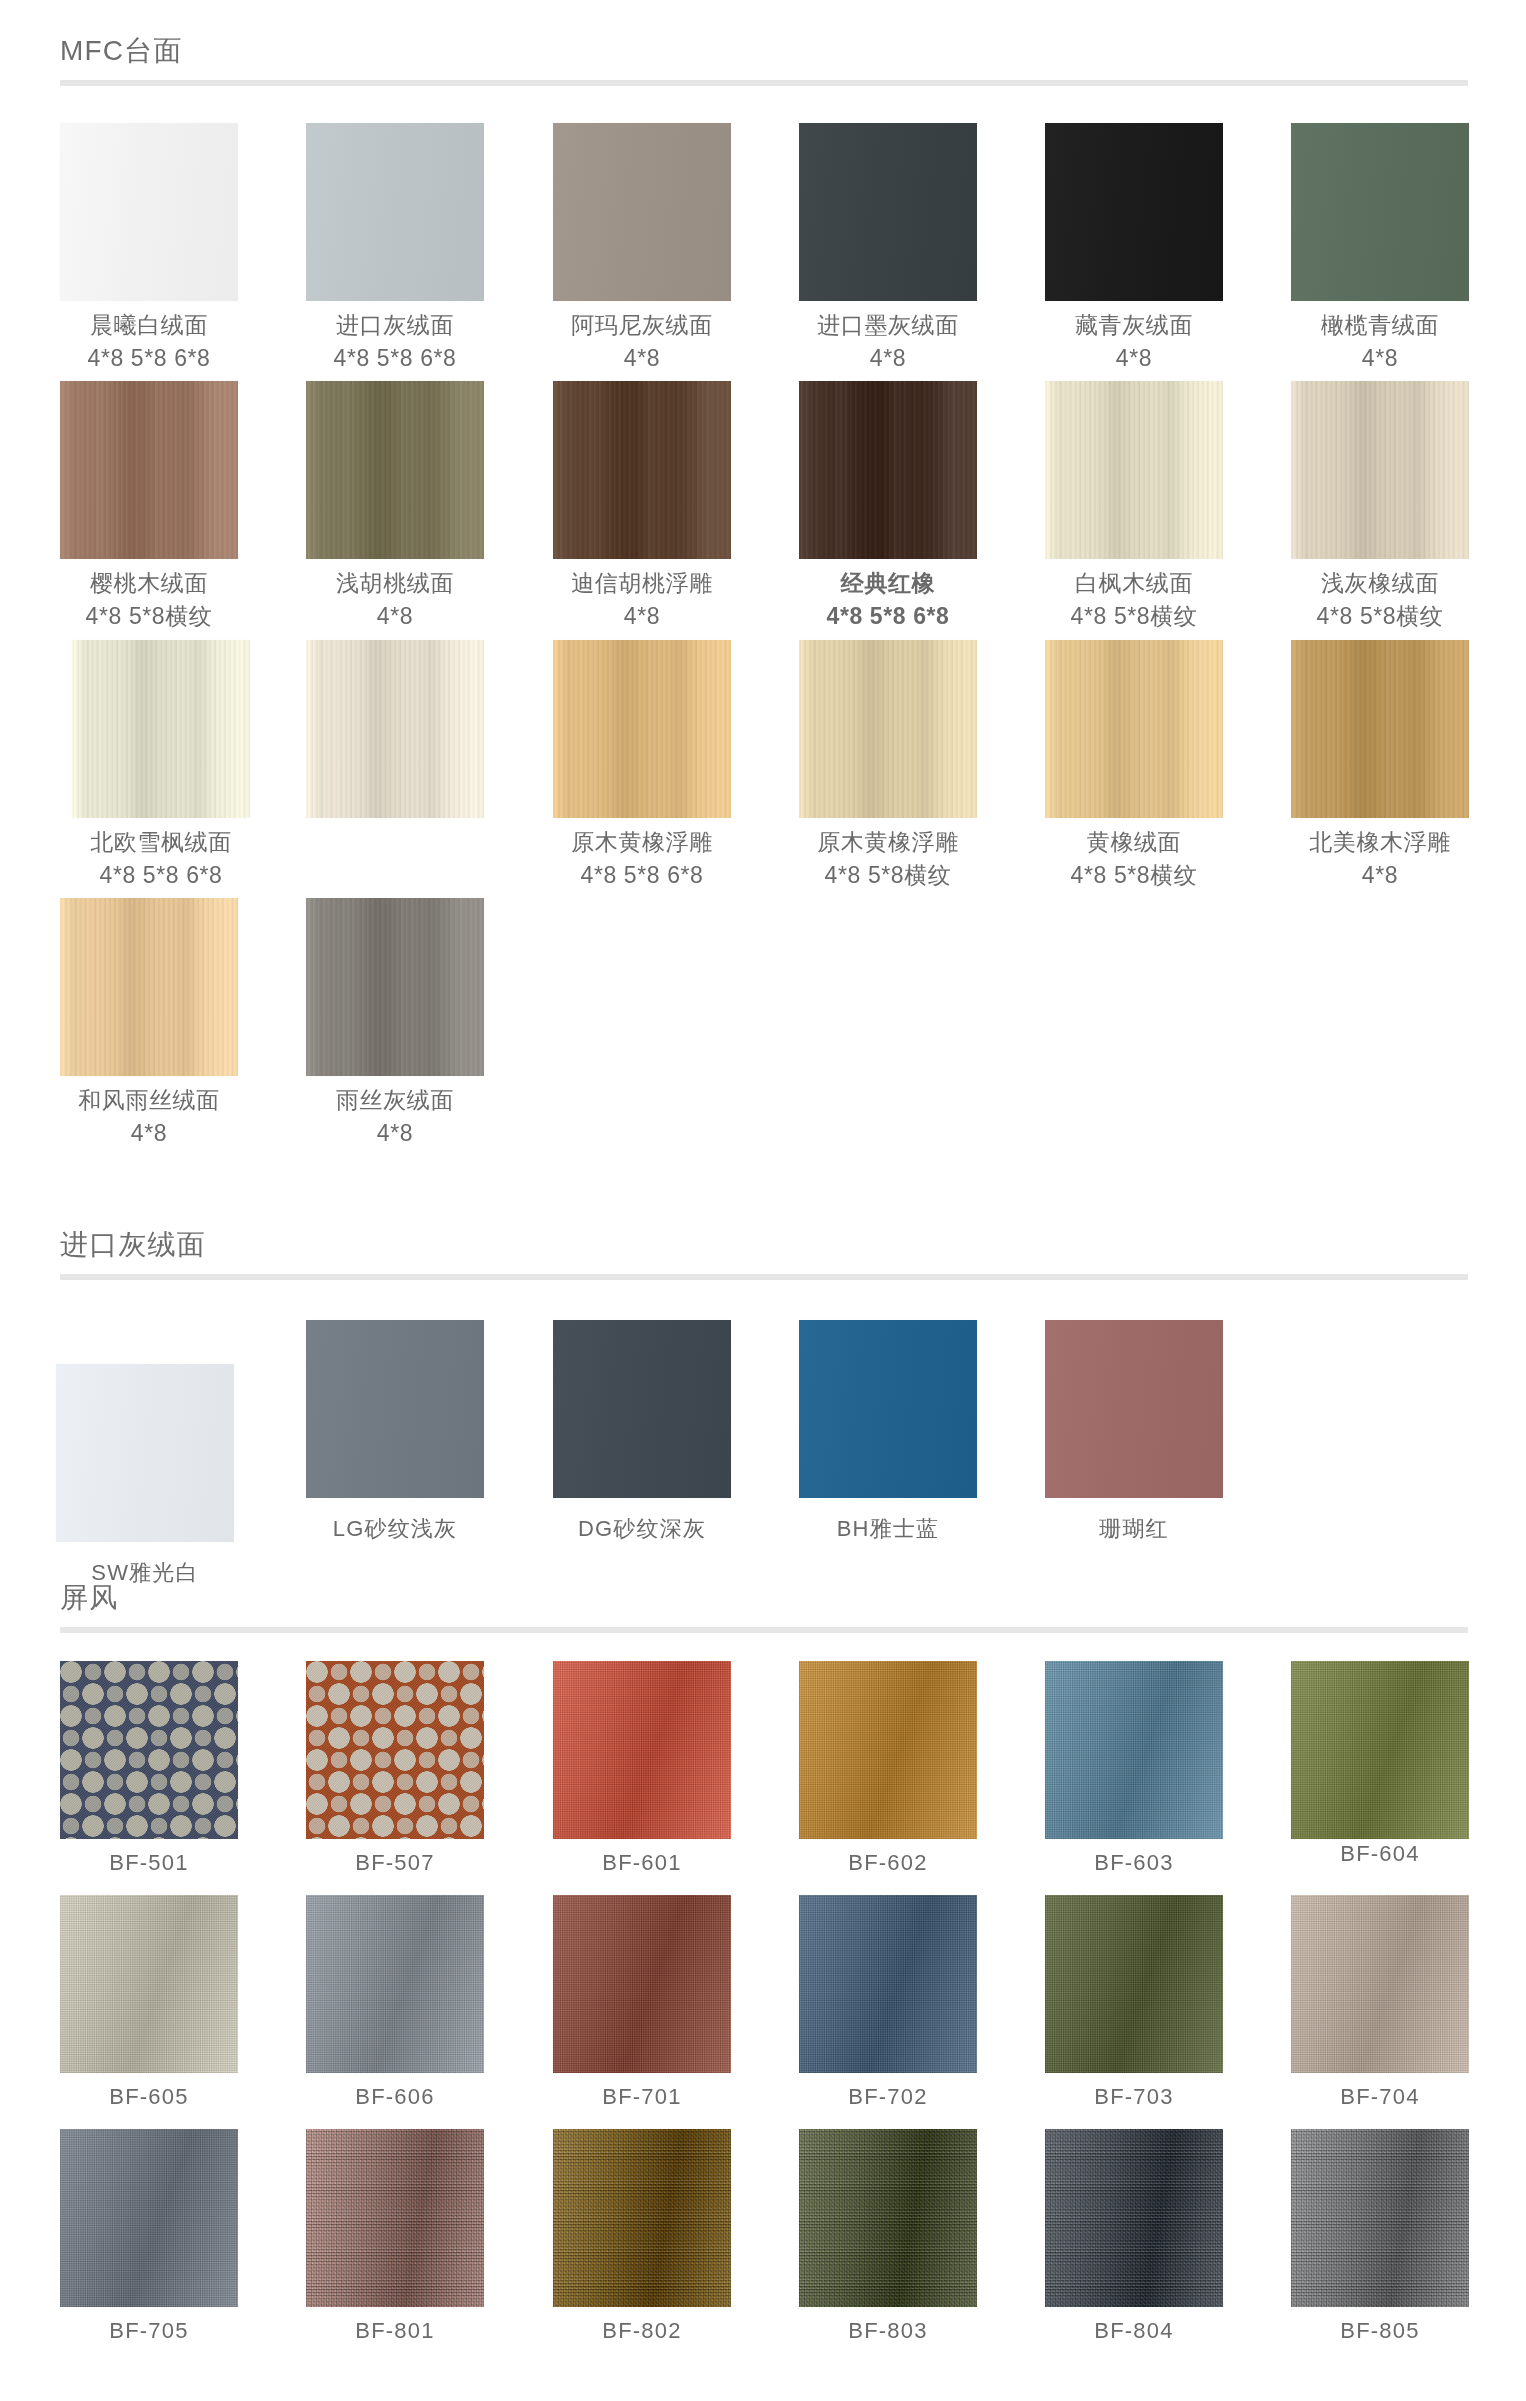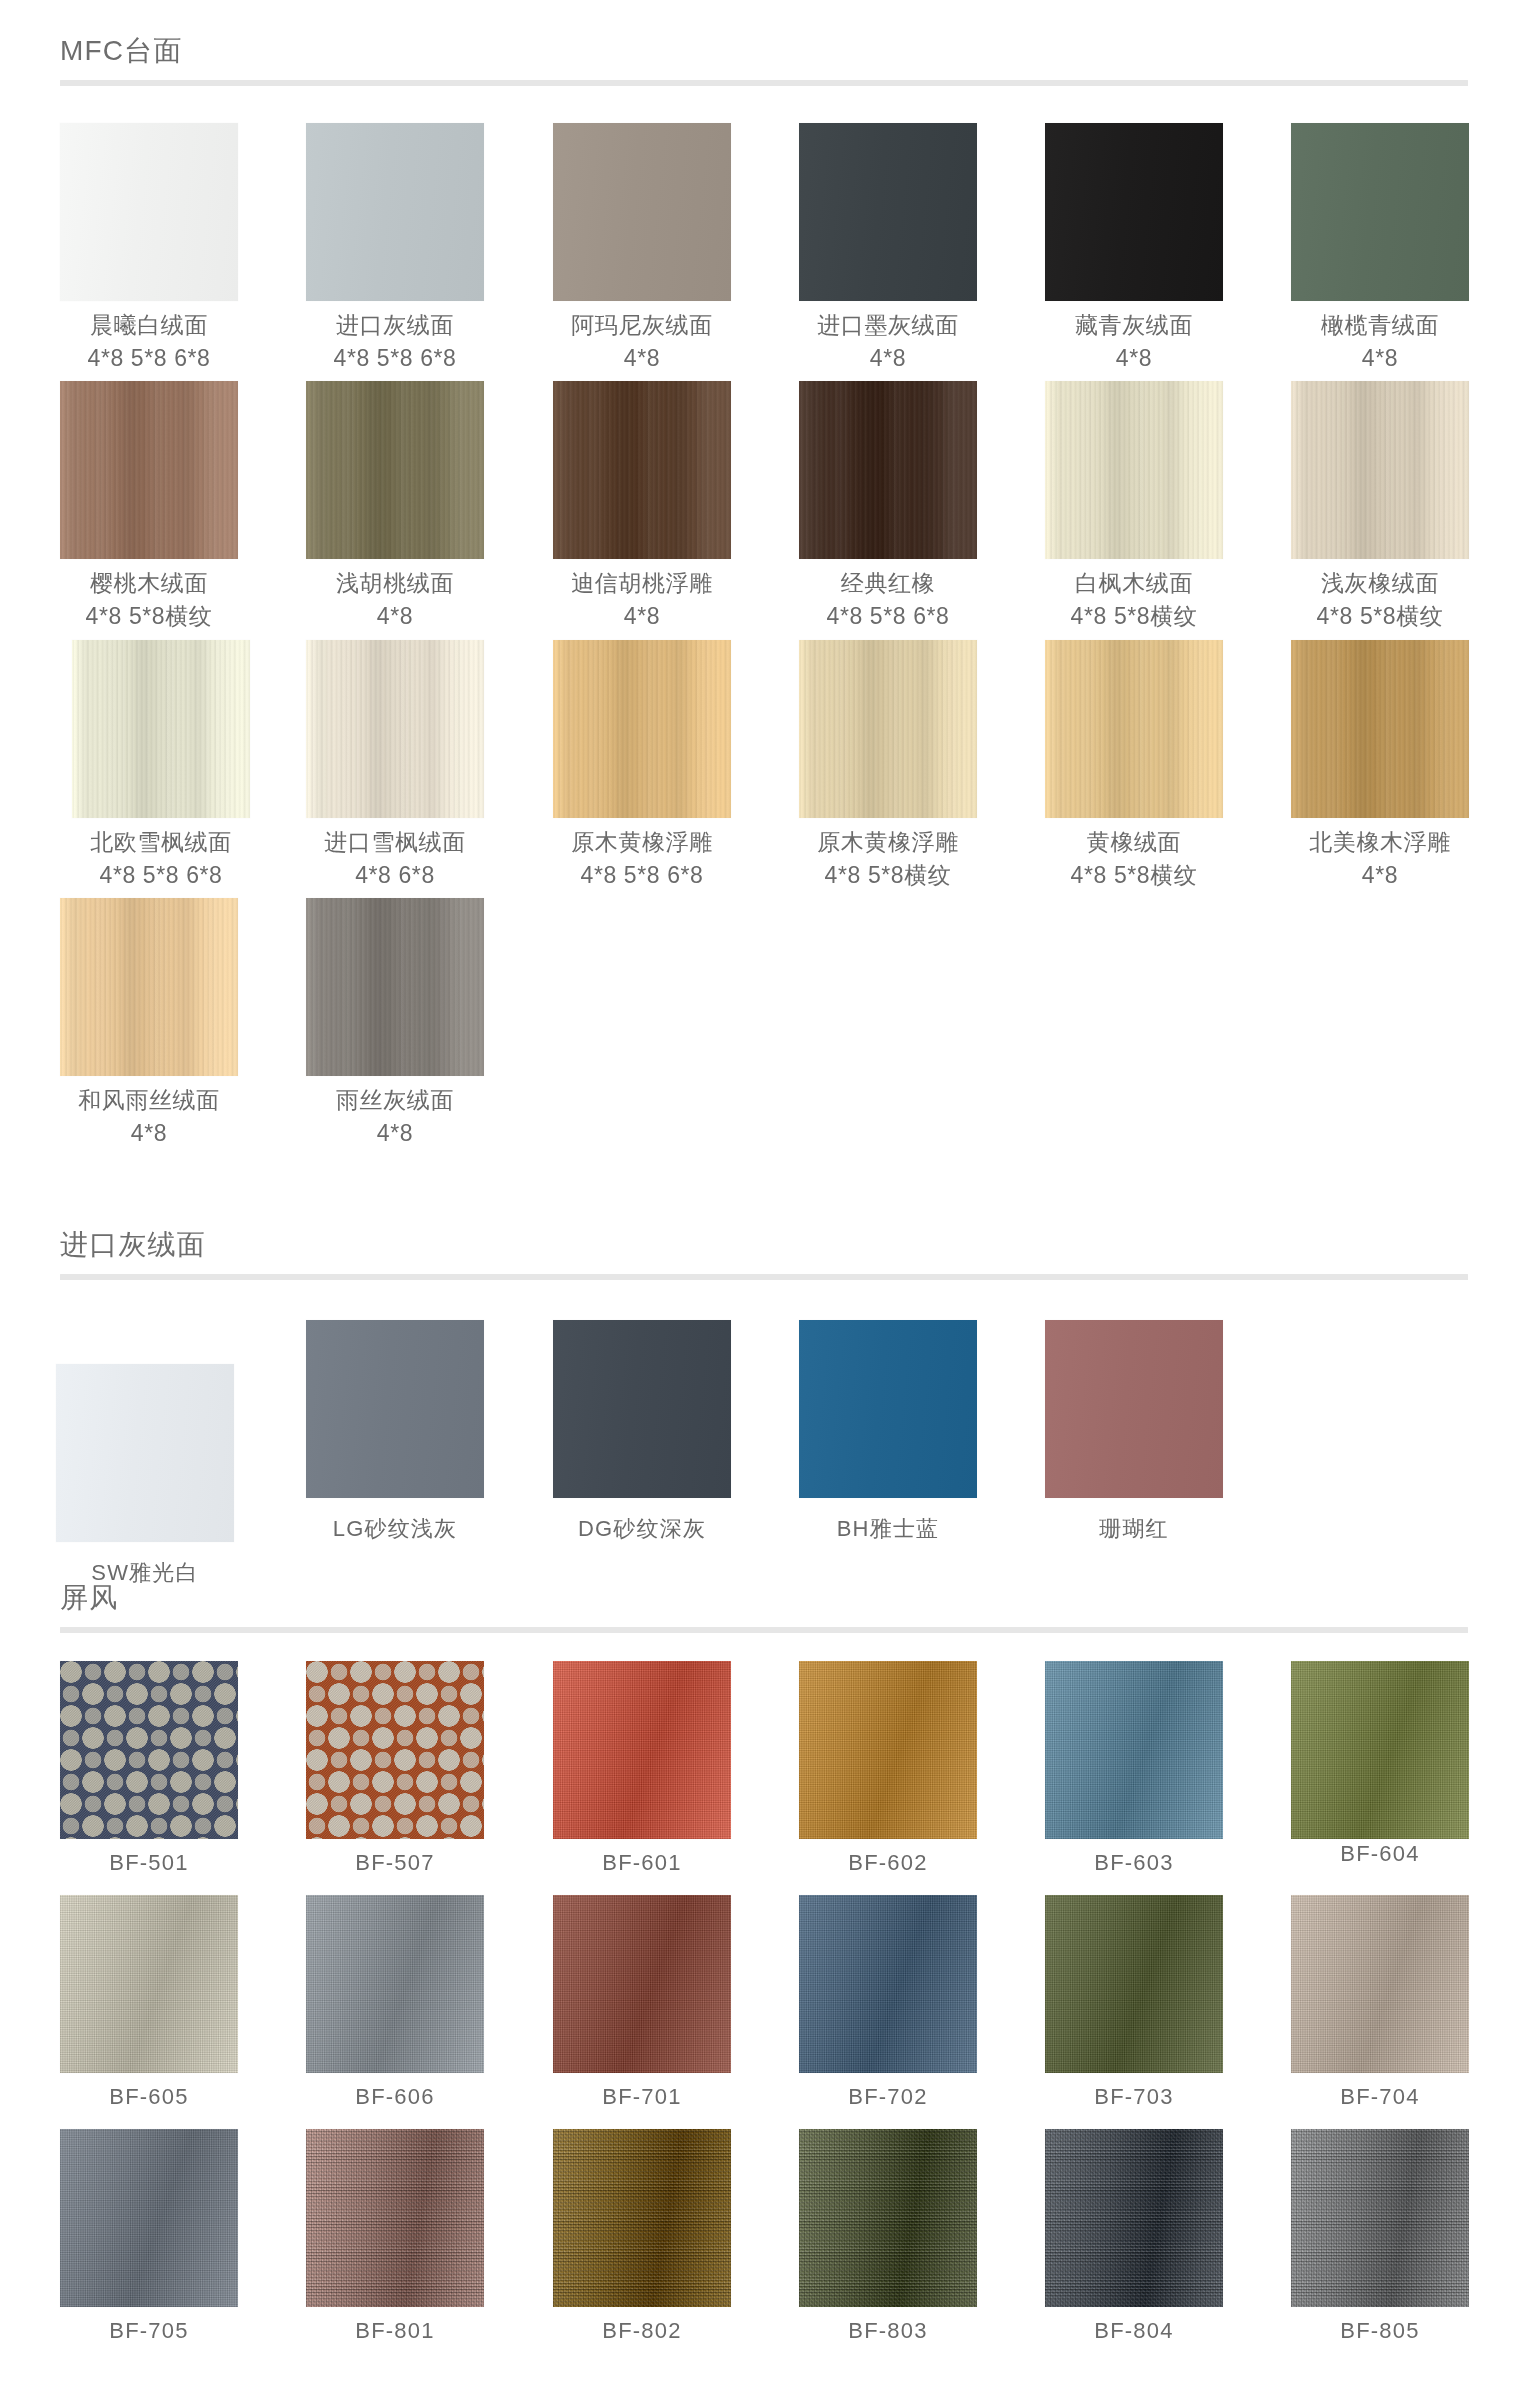--- a/index.html
+++ b/index.html
@@ -103,21 +103,21 @@
           <span class="spec">4*8</span>
         </div>
       </div>
       <div class="cell" style="left: 553px; top: 381px; height: 265px;">
         <div class="chip" style="height: 178px; background-color: rgb(91, 63, 44); background-image: repeating-linear-gradient(90deg, rgba(0, 0, 0, 0) 0px, rgba(0, 0, 0, 0.055) 1.2px, rgba(255, 255, 255, 0.035) 2.5px, rgba(0, 0, 0, 0) 4.3px, rgba(0, 0, 0, 0.07) 6.2px, rgba(255, 255, 255, 0.05) 7.4px, rgba(0, 0, 0, 0) 9.8px), repeating-linear-gradient(90deg, rgba(0, 0, 0, 0) 0px, rgba(0, 0, 0, 0.05) 14px, rgba(0, 0, 0, 0) 29px, rgba(255, 255, 255, 0.043) 41px, rgba(0, 0, 0, 0) 56px), linear-gradient(90deg, rgb(113, 85, 66) 0%, rgb(91, 63, 44) 18%, rgb(79, 51, 32) 46%, rgb(91, 63, 44) 72%, rgb(113, 85, 66) 100%); background-size: 9.8px 100%, 56px 100%, 100% 100%;"></div>
         <div class="caption" style="top: 186px;">
           <span class="name">迪信胡桃浮雕</span>
           <span class="spec">4*8</span>
         </div>
       </div>
-      <div class="cell" style="left: 799px; top: 381px; height: 265px;">
+      <div class="cell" style="left: 799px; top: 381px; height: 265px; font-weight: bold;">
         <div class="chip" style="height: 178px; background-color: rgb(64, 43, 32); background-image: repeating-linear-gradient(90deg, rgba(0, 0, 0, 0) 0px, rgba(0, 0, 0, 0.055) 1.2px, rgba(255, 255, 255, 0.035) 2.5px, rgba(0, 0, 0, 0) 4.3px, rgba(0, 0, 0, 0.07) 6.2px, rgba(255, 255, 255, 0.05) 7.4px, rgba(0, 0, 0, 0) 9.8px), repeating-linear-gradient(90deg, rgba(0, 0, 0, 0) 0px, rgba(0, 0, 0, 0.05) 14px, rgba(0, 0, 0, 0) 29px, rgba(255, 255, 255, 0.043) 41px, rgba(0, 0, 0, 0) 56px), linear-gradient(90deg, rgb(86, 65, 54) 0%, rgb(64, 43, 32) 18%, rgb(52, 31, 20) 46%, rgb(64, 43, 32) 72%, rgb(86, 65, 54) 100%); background-size: 9.8px 100%, 56px 100%, 100% 100%;"></div>
         <div class="caption" style="top: 186px;">
           <span class="name">经典红橡</span>
           <span class="spec">4*8  5*8  6*8</span>
         </div>
       </div>
       <div class="cell" style="left: 1045px; top: 381px; height: 265px;">
         <div class="chip" style="height: 178px; background-color: rgb(231, 226, 200); background-image: repeating-linear-gradient(90deg, rgba(0, 0, 0, 0) 0px, rgba(0, 0, 0, 0.055) 1.2px, rgba(255, 255, 255, 0.035) 2.5px, rgba(0, 0, 0, 0) 4.3px, rgba(0, 0, 0, 0.07) 6.2px, rgba(255, 255, 255, 0.05) 7.4px, rgba(0, 0, 0, 0) 9.8px), repeating-linear-gradient(90deg, rgba(0, 0, 0, 0) 0px, rgba(0, 0, 0, 0.05) 14px, rgba(0, 0, 0, 0) 29px, rgba(255, 255, 255, 0.043) 41px, rgba(0, 0, 0, 0) 56px), linear-gradient(90deg, rgb(253, 248, 222) 0%, rgb(231, 226, 200) 18%, rgb(219, 214, 188) 46%, rgb(231, 226, 200) 72%, rgb(253, 248, 222) 100%); background-size: 9.8px 100%, 56px 100%, 100% 100%;"></div>
         <div class="caption" style="top: 186px;">
           <span class="name">白枫木绒面</span>
@@ -133,24 +133,20 @@
       </div>
       <div class="cell" style="left: 60px; top: 640px; height: 265px; margin-left: 12px;">
         <div class="chip" style="height: 178px; background-color: rgb(232, 232, 210); background-image: repeating-linear-gradient(90deg, rgba(0, 0, 0, 0) 0px, rgba(0, 0, 0, 0.055) 1.2px, rgba(255, 255, 255, 0.035) 2.5px, rgba(0, 0, 0, 0) 4.3px, rgba(0, 0, 0, 0.07) 6.2px, rgba(255, 255, 255, 0.05) 7.4px, rgba(0, 0, 0, 0) 9.8px), repeating-linear-gradient(90deg, rgba(0, 0, 0, 0) 0px, rgba(0, 0, 0, 0.05) 14px, rgba(0, 0, 0, 0) 29px, rgba(255, 255, 255, 0.043) 41px, rgba(0, 0, 0, 0) 56px), linear-gradient(90deg, rgb(254, 254, 232) 0%, rgb(232, 232, 210) 18%, rgb(220, 220, 198) 46%, rgb(232, 232, 210) 72%, rgb(254, 254, 232) 100%); background-size: 9.8px 100%, 56px 100%, 100% 100%;"></div>
         <div class="caption" style="top: 186px;">
           <span class="name">北欧雪枫绒面</span>
           <span class="spec">4*8  5*8  6*8</span>
         </div>
       </div>
       <div class="cell" style="left: 306px; top: 640px; height: 265px;">
         <div class="chip" style="height: 178px; background-color: rgb(236, 228, 211); background-image: repeating-linear-gradient(90deg, rgba(0, 0, 0, 0) 0px, rgba(0, 0, 0, 0.055) 1.2px, rgba(255, 255, 255, 0.035) 2.5px, rgba(0, 0, 0, 0) 4.3px, rgba(0, 0, 0, 0.07) 6.2px, rgba(255, 255, 255, 0.05) 7.4px, rgba(0, 0, 0, 0) 9.8px), repeating-linear-gradient(90deg, rgba(0, 0, 0, 0) 0px, rgba(0, 0, 0, 0.05) 14px, rgba(0, 0, 0, 0) 29px, rgba(255, 255, 255, 0.043) 41px, rgba(0, 0, 0, 0) 56px), linear-gradient(90deg, rgb(255, 250, 233) 0%, rgb(236, 228, 211) 18%, rgb(224, 216, 199) 46%, rgb(236, 228, 211) 72%, rgb(255, 250, 233) 100%); background-size: 9.8px 100%, 56px 100%, 100% 100%;"></div>
-        <div class="caption" style="top: 186px;">
-          <span class="name">进口雪枫绒面</span>
-          <span class="spec">4*8  6*8</span>
-        </div>
       </div>
       <div class="cell" style="left: 553px; top: 640px; height: 265px;">
         <div class="chip" style="height: 178px; background-color: rgb(227, 189, 128); background-image: repeating-linear-gradient(90deg, rgba(0, 0, 0, 0) 0px, rgba(0, 0, 0, 0.055) 1.2px, rgba(255, 255, 255, 0.035) 2.5px, rgba(0, 0, 0, 0) 4.3px, rgba(0, 0, 0, 0.07) 6.2px, rgba(255, 255, 255, 0.05) 7.4px, rgba(0, 0, 0, 0) 9.8px), repeating-linear-gradient(90deg, rgba(0, 0, 0, 0) 0px, rgba(0, 0, 0, 0.05) 14px, rgba(0, 0, 0, 0) 29px, rgba(255, 255, 255, 0.043) 41px, rgba(0, 0, 0, 0) 56px), linear-gradient(90deg, rgb(249, 211, 150) 0%, rgb(227, 189, 128) 18%, rgb(215, 177, 116) 46%, rgb(227, 189, 128) 72%, rgb(249, 211, 150) 100%); background-size: 9.8px 100%, 56px 100%, 100% 100%;"></div>
         <div class="caption" style="top: 186px;">
           <span class="name">原木黄橡浮雕</span>
           <span class="spec">4*8  5*8  6*8</span>
         </div>
       </div>
       <div class="cell" style="left: 799px; top: 640px; height: 265px;">
         <div class="chip" style="height: 178px; background-color: rgb(227, 211, 171); background-image: repeating-linear-gradient(90deg, rgba(0, 0, 0, 0) 0px, rgba(0, 0, 0, 0.055) 1.2px, rgba(255, 255, 255, 0.035) 2.5px, rgba(0, 0, 0, 0) 4.3px, rgba(0, 0, 0, 0.07) 6.2px, rgba(255, 255, 255, 0.05) 7.4px, rgba(0, 0, 0, 0) 9.8px), repeating-linear-gradient(90deg, rgba(0, 0, 0, 0) 0px, rgba(0, 0, 0, 0.05) 14px, rgba(0, 0, 0, 0) 29px, rgba(255, 255, 255, 0.043) 41px, rgba(0, 0, 0, 0) 56px), linear-gradient(90deg, rgb(249, 233, 193) 0%, rgb(227, 211, 171) 18%, rgb(215, 199, 159) 46%, rgb(227, 211, 171) 72%, rgb(249, 233, 193) 100%); background-size: 9.8px 100%, 56px 100%, 100% 100%;"></div>

